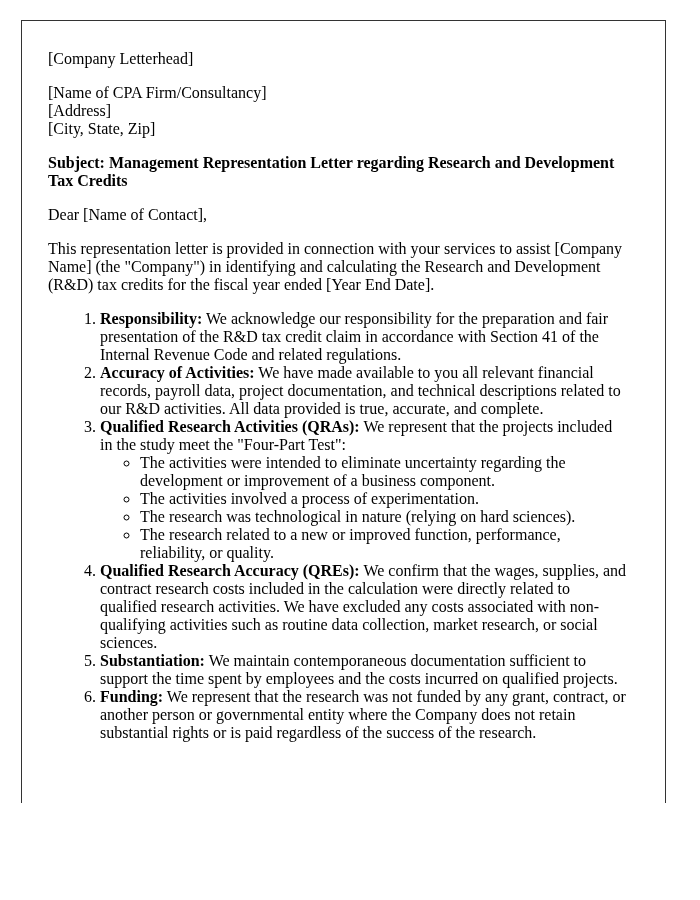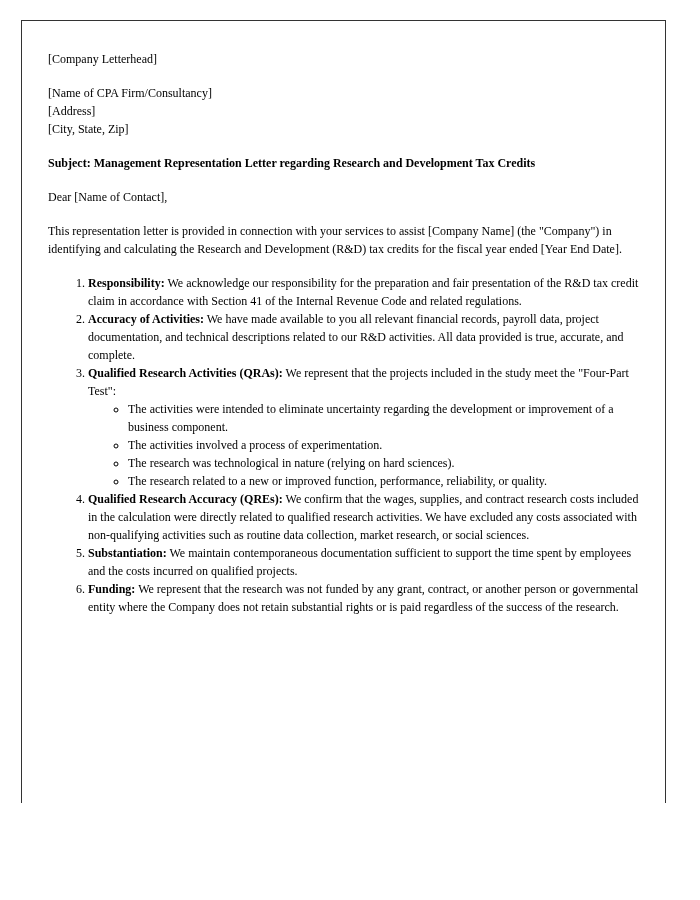--- a/index.html
+++ b/index.html
@@ -31,30 +31,30 @@
     width: 645px;
     height: 783px;
     background: var(--letter-bg);
     border-top: 1px solid var(--border-color);
     border-left: 1px solid var(--border-color);
     border-right: 1px solid var(--border-color);
     border-bottom: none;
     padding: 13px 25px 0 26px;
     overflow: hidden;
     color: var(--text-color);
-    font-size: 12px;
+    font-size: 16px;
     line-height: 18px;
   }
   .letter-box p {
     margin: 16px 0;
   }
   .addr-line { display: block; }
   .bold { font-weight: bold; }
   ol.rep-list {
-    margin: 16px 0;
+    margin: 16px 12px;
     padding-left: 40px;
     list-style-type: decimal;
   }
   ol.rep-list > li { margin: 0; padding: 0; }
   ul.sub-list {
     margin: 0;
     padding-left: 40px;
     list-style-type: circle;
   }
   ul.sub-list > li { margin: 0; padding: 0; }

